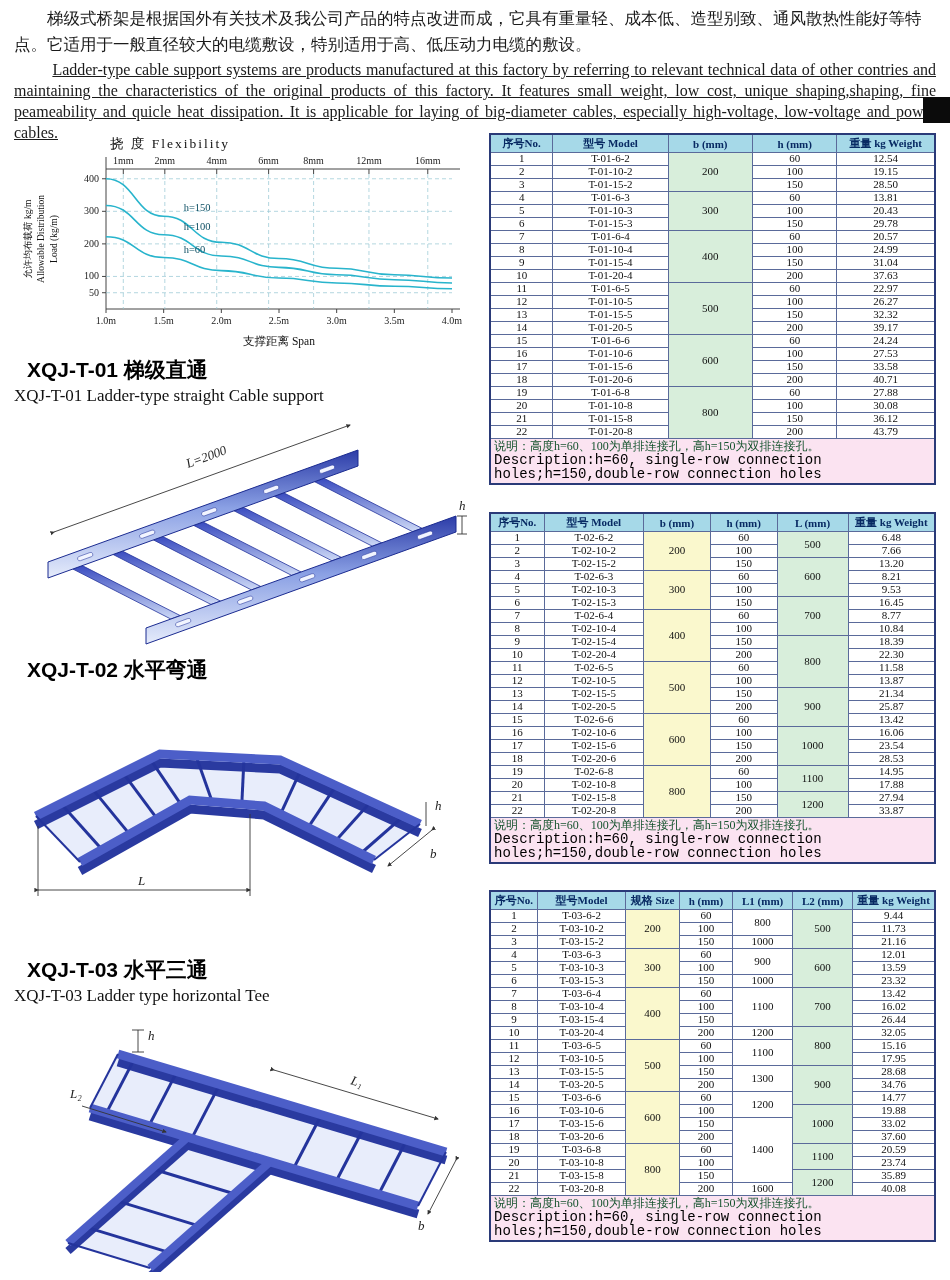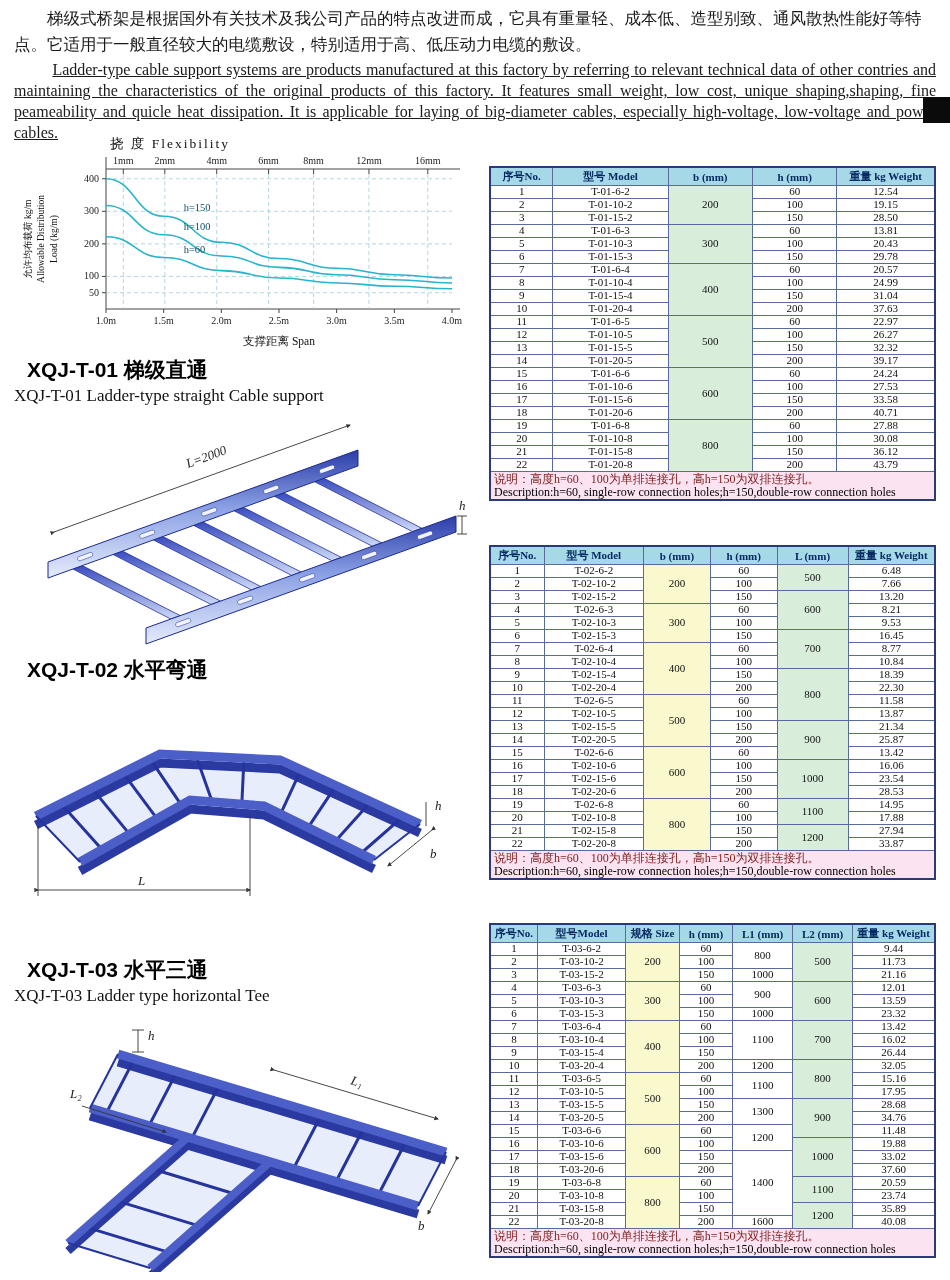--- a/index.html
+++ b/index.html
@@ -24,29 +24,29 @@
   .alabel{font:11.5px "Liberation Serif",serif;fill:#111;}
   .ylab{font:9.5px "Liberation Serif",serif;fill:#111;}
   .clabel{font:10.5px "Liberation Serif",serif;fill:#0d4f63;}
   
   .draw{position:absolute;left:18px;}
   .dim{font:italic 13px "Liberation Serif",serif;fill:#222;}
   .dimline{stroke:#333;stroke-width:0.9;fill:none;}
   
   .twrap{position:absolute;left:489px;width:447px;}
   .dtable{border-collapse:collapse;width:100%;table-layout:fixed;border:2px solid #2a3a78;
-          font-family:"Liberation Serif",serif;margin-top:33px;}
+          font-family:"Liberation Serif",serif;}
   .dtable th,.dtable td{border:1px solid #5a6a9a;text-align:center;padding:0;overflow:hidden;white-space:nowrap;}
   .dtable th{background:#a6d9e8;color:#082a63;font-size:11px;font-weight:bold;height:17px;}
   .dtable td{font-size:11px;height:12px;line-height:1.05;color:#101010;background:#fff;}
   td.c-yellow{background:#faf8cd;}
   td.c-green{background:#d8eedb;}
   .note-cell{background:#fbe3f1 !important;text-align:left !important;padding:1px 3px !important;height:auto !important;white-space:normal !important;}
-  .note-zh{font-size:12px;color:#7f1d1d;}
-  .note-en{font-size:12px;color:#000;}
+  .note-zh{font-size:12px;color:#14532d;}
+  .note-en{font-size:14px;color:#000;font-family:Liberation Mono, monospace;}
 </style>
 </head>
 <body>
 
 <div class="page">
 
   <div class="intro">
     <p class="intro-zh">梯级式桥架是根据国外有关技术及我公司产品的特点改进而成，它具有重量轻、成本低、造型别致、通风散热性能好等特点。它适用于一般直径较大的电缆敷设，特别适用于高、低压动力电缆的敷设。</p>
     <p class="intro-en">Ladder-type cable support systems are products manufactured at this factory by referring to relevant technical data of other contries and maintaining the characteristics of the original products of this factory. It features small weight, low cost, unique shaping,shaping, fine peameability and quicle heat dissipation. It is applicable for laying of big-diameter cables, especially high-voltage, low-voltage and power cables.</p>
   </div>
@@ -686,21 +686,21 @@
             <td class=" hc-model">T-03-20-5</td>
             <td class=" hc-h">200</td>
             <td class=" hc-weight">34.76</td>
           </tr>
           <tr>
             <td class=" hc-no">15</td>
             <td class=" hc-model">T-03-6-6</td>
             <td class="c-yellow hc-size" rowspan="4">600</td>
             <td class=" hc-h">60</td>
             <td class=" hc-L1" rowspan="2">1200</td>
-            <td class=" hc-weight">11.48</td>
+            <td class=" hc-weight">14.77</td>
           </tr>
           <tr>
             <td class=" hc-no">16</td>
             <td class=" hc-model">T-03-10-6</td>
             <td class=" hc-h">100</td>
             <td class="c-green hc-L2" rowspan="3">1000</td>
             <td class=" hc-weight">19.88</td>
           </tr>
           <tr>
             <td class=" hc-no">17</td>

